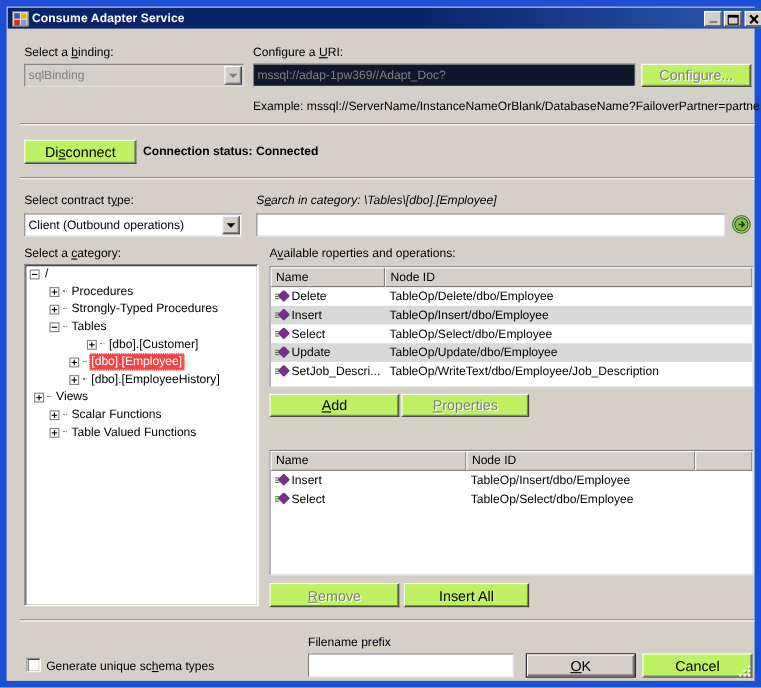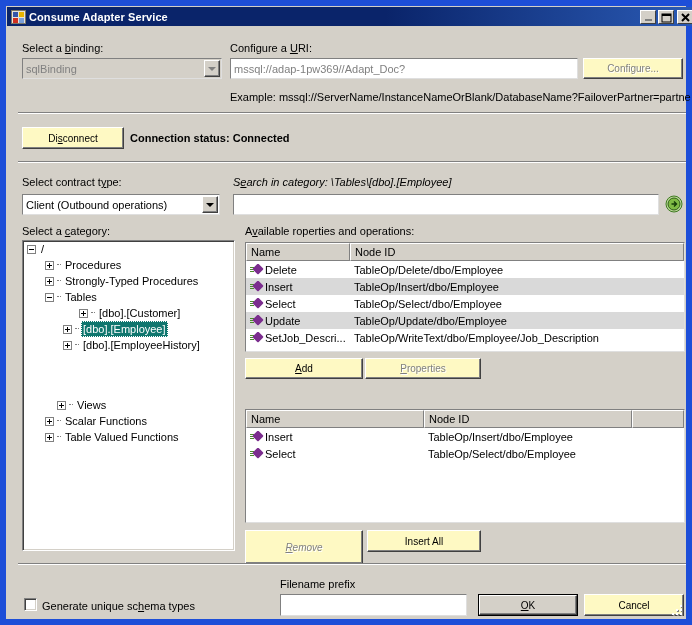--- a/index.html
+++ b/index.html
@@ -105,34 +105,34 @@
     border-bottom: 1px solid #dfdfdf;
     box-sizing: border-box;
     font-size: 11px;
     display: flex;
     align-items: center;
     padding: 0 3px;
     overflow: hidden;
     white-space: nowrap;
   }
   .field.disabled {
-    background: #ffffff;
+    background: #0f172a;
     color: #808080;
   }
 
   .btn {
     position: absolute;
-    background: #fef9c3;
+    background: #bef264;
     border-top: 1px solid #ffffff;
     border-left: 1px solid #ffffff;
     border-right: 1px solid #404040;
     border-bottom: 1px solid #404040;
     box-shadow: inset -1px -1px 0 #808080;
     box-sizing: border-box;
-    font-size: 10px;
+    font-size: 13px;
     font-family: "Liberation Sans", sans-serif;
     color: #000000;
     display: flex;
     align-items: center;
     justify-content: center;
     white-space: nowrap;
     cursor: default;
   }
   .btn.disabled { color: #808080; text-shadow: 1px 1px 0 #ffffff; }
   .btn.default {
@@ -238,21 +238,21 @@
   }
   .tbox.plus::after {
     content: "";
     position: absolute;
     left: 3px; top: 1px;
     width: 1px; height: 5px;
     background: #000000;
   }
   .tlabel { padding: 0 2px; }
   .tlabel.sel {
-    background: #0f766e;
+    background: #ef4444;
     color: #ffffff;
     outline: 1px dotted #ffffff;
     outline-offset: -1px;
   }
   .tdash {
     width: 4px; height: 1px;
     border-top: 1px dotted #808080;
     flex: none;
     margin-right: 2px;
   }
@@ -479,21 +479,21 @@
         <div class="tnode" style="padding-left: 40px;">
           <div class="tbox plus"></div>
           <div class="tdash"></div>
           <span class="tlabel sel">[dbo].[Employee]</span>
         </div>
         <div class="tnode" style="padding-left: 40px;">
           <div class="tbox plus"></div>
           <div class="tdash"></div>
           <span class="tlabel">[dbo].[EmployeeHistory]</span>
         </div>
-        <div class="tnode" style="padding-left: 34px; margin-top: 44px;">
+        <div class="tnode" style="padding-left: 8px;">
           <div class="tbox plus"></div>
           <div class="tdash"></div>
           <span class="tlabel">Views</span>
         </div>
         <div class="tnode" style="padding-left: 22px;">
           <div class="tbox plus"></div>
           <div class="tdash"></div>
           <span class="tlabel">Scalar Functions</span>
         </div>
         <div class="tnode" style="padding-left: 22px;">
@@ -610,21 +610,21 @@
               <span class="gl gl3"></span>
               <span class="dia"></span>
             </span>
             <span>Select</span>
           </div>
           <div class="lv-cell" style="width: 208px;">TableOp/Select/dbo/Employee</div>
         </div>
       </div>
   </div>
 
-  <div class="btn disabled" style="left:239px; top:524px; width:118px; height:34px;font-style:italic;">
+  <div class="btn disabled" style="left:239px; top:524px; width:118px; height:22px;">
     <span><span></span><u>R</u><span>emove</span></span>
   </div>
   <div class="btn" style="left:361px; top:524px; width:114px; height:22px;">
     <span>Insert All</span>
   </div>
 
   <div class="groupline" style="left:12px; top:557px; width:668px;"></div>
 
   <div class="cbox" style="left:18px; top:592px;"></div>
   <div class="lbl" style="left:36px; top:594px;">

